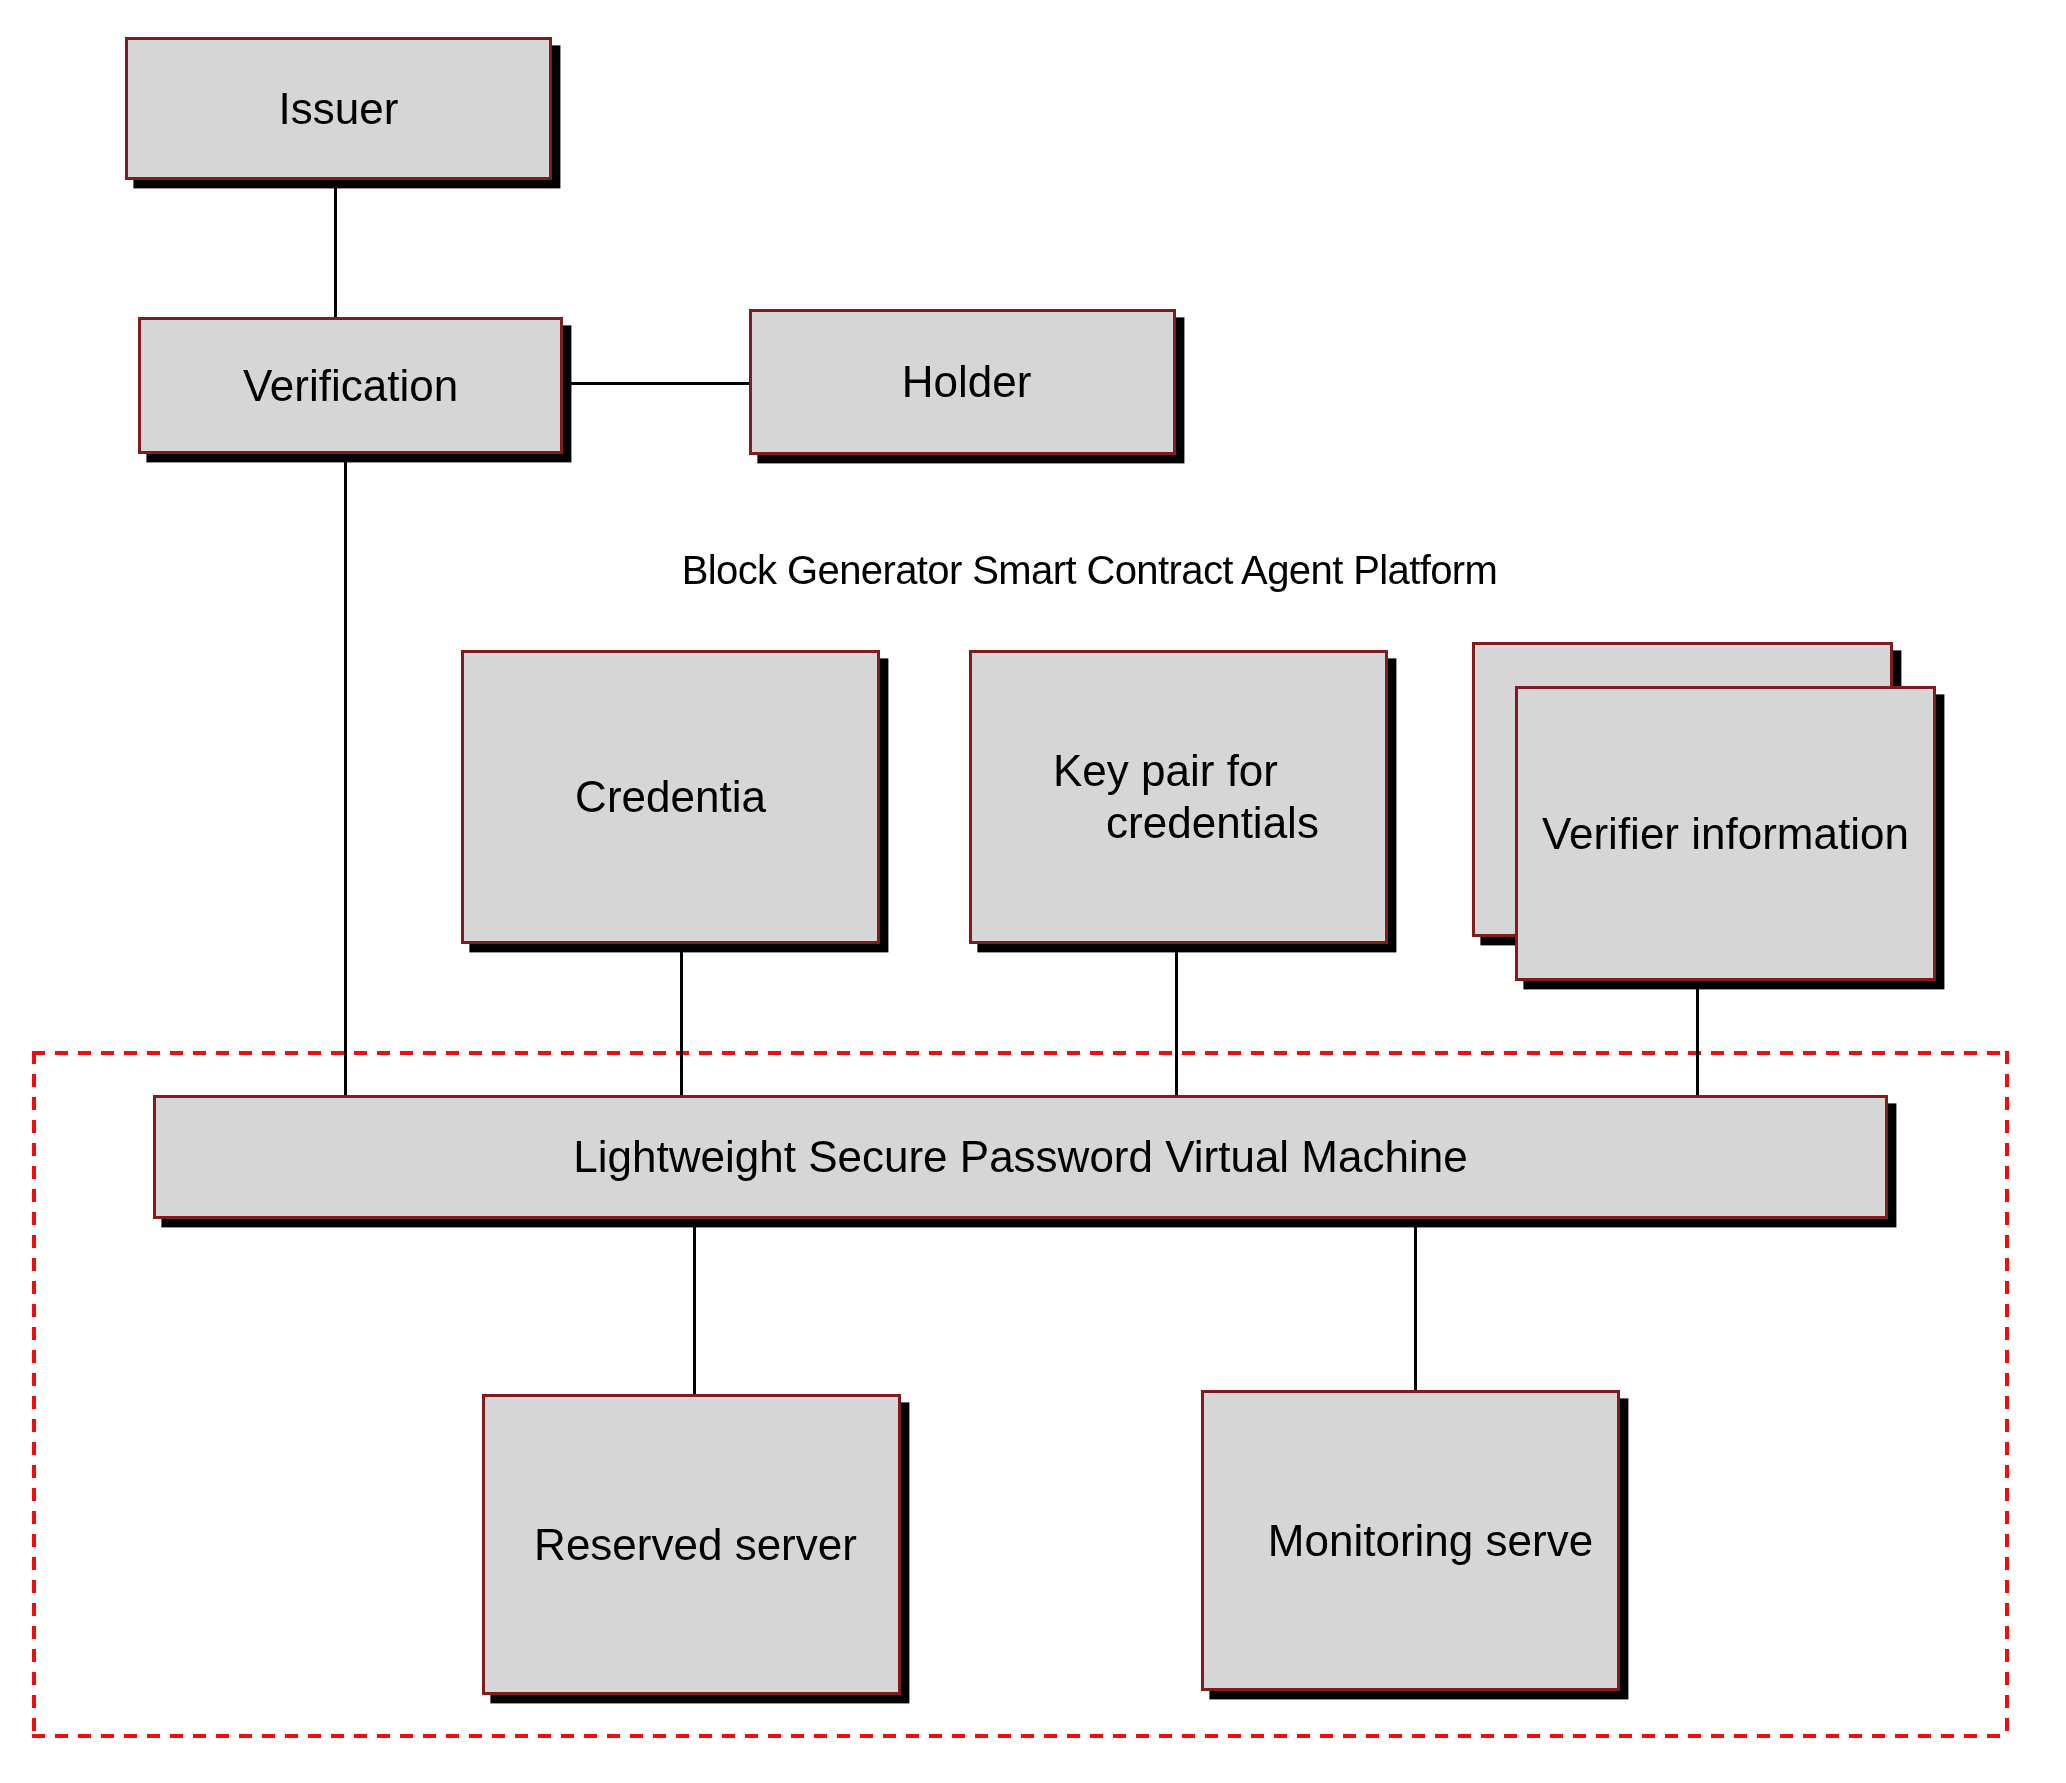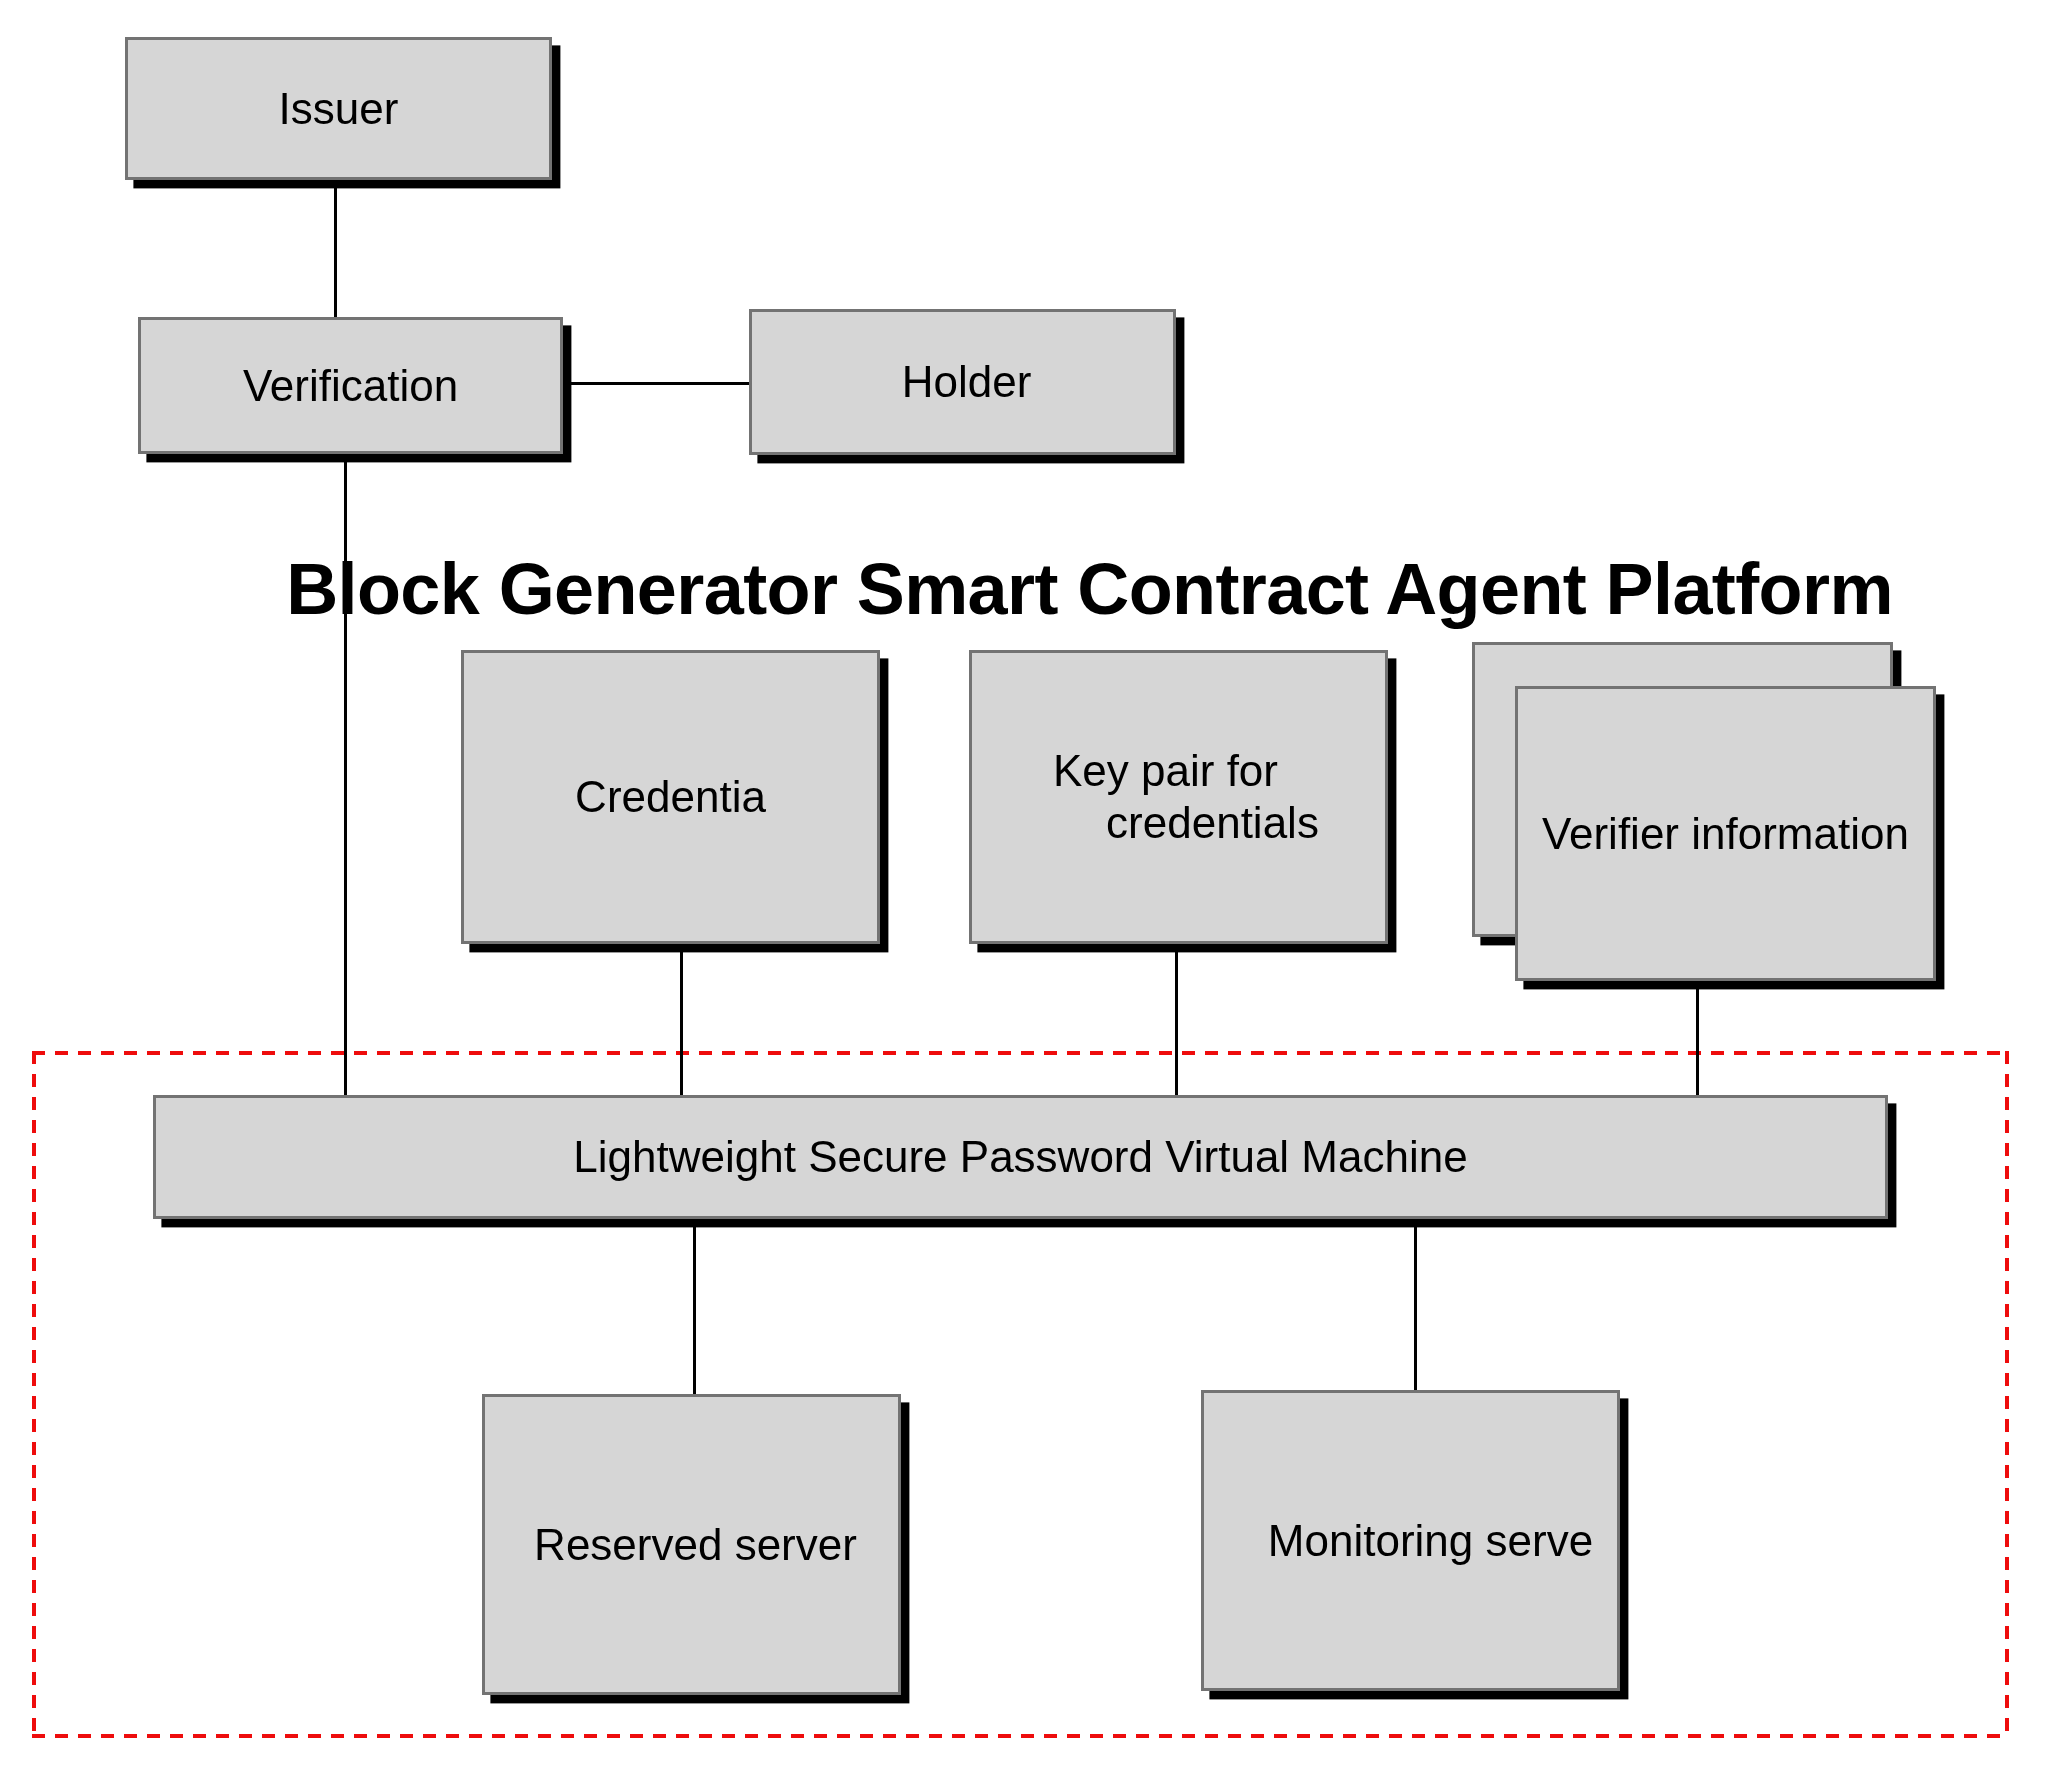--- a/index.html
+++ b/index.html
@@ -13,21 +13,21 @@
     height: 1784px;
     background: #ffffff;
     font-family: "Liberation Sans", sans-serif;
     color: #000000;
     overflow: hidden;
   }
   .box {
     position: absolute;
     box-sizing: border-box;
     background: #d6d6d6;
-    border: 3px solid #737373;
+    border: 3px solid #7f1d1d;
     box-shadow: 8.4px 8.4px 0 #000000;
     display: flex;
     align-items: center;
     justify-content: center;
     text-align: center;
     font-size: 44px;
     line-height: 1.18;
     color: #000000;
   }
   .connector {
@@ -36,22 +36,22 @@
   }
   .v-line { width: 3px; }
   .h-line { height: 3px; }
 
   #title {
     position: absolute;
     left: 113px;
     right: 0;
     top: 548px;
     text-align: center;
-    font-size: 72px;
-    font-weight: bold;
+    font-size: 40px;
+    font-weight: normal;
     letter-spacing: -0.6px;
     color: #000000;
   }
 
   
   #box-issuer       { left: 125px;  top: 37px;   width: 427px;  height: 143px; }
   #box-verification { left: 138px;  top: 317px;  width: 425px;  height: 137px; }
   #box-holder       { left: 749px; top: 309px;  width: 427px;  height: 146px; padding-left: 8px; }
   #box-credential   { left: 461px;  top: 650px; width: 419px;  height: 294px; }
   #box-keypair      { left: 969px; top: 650px; width: 419px;  height: 294px; }

